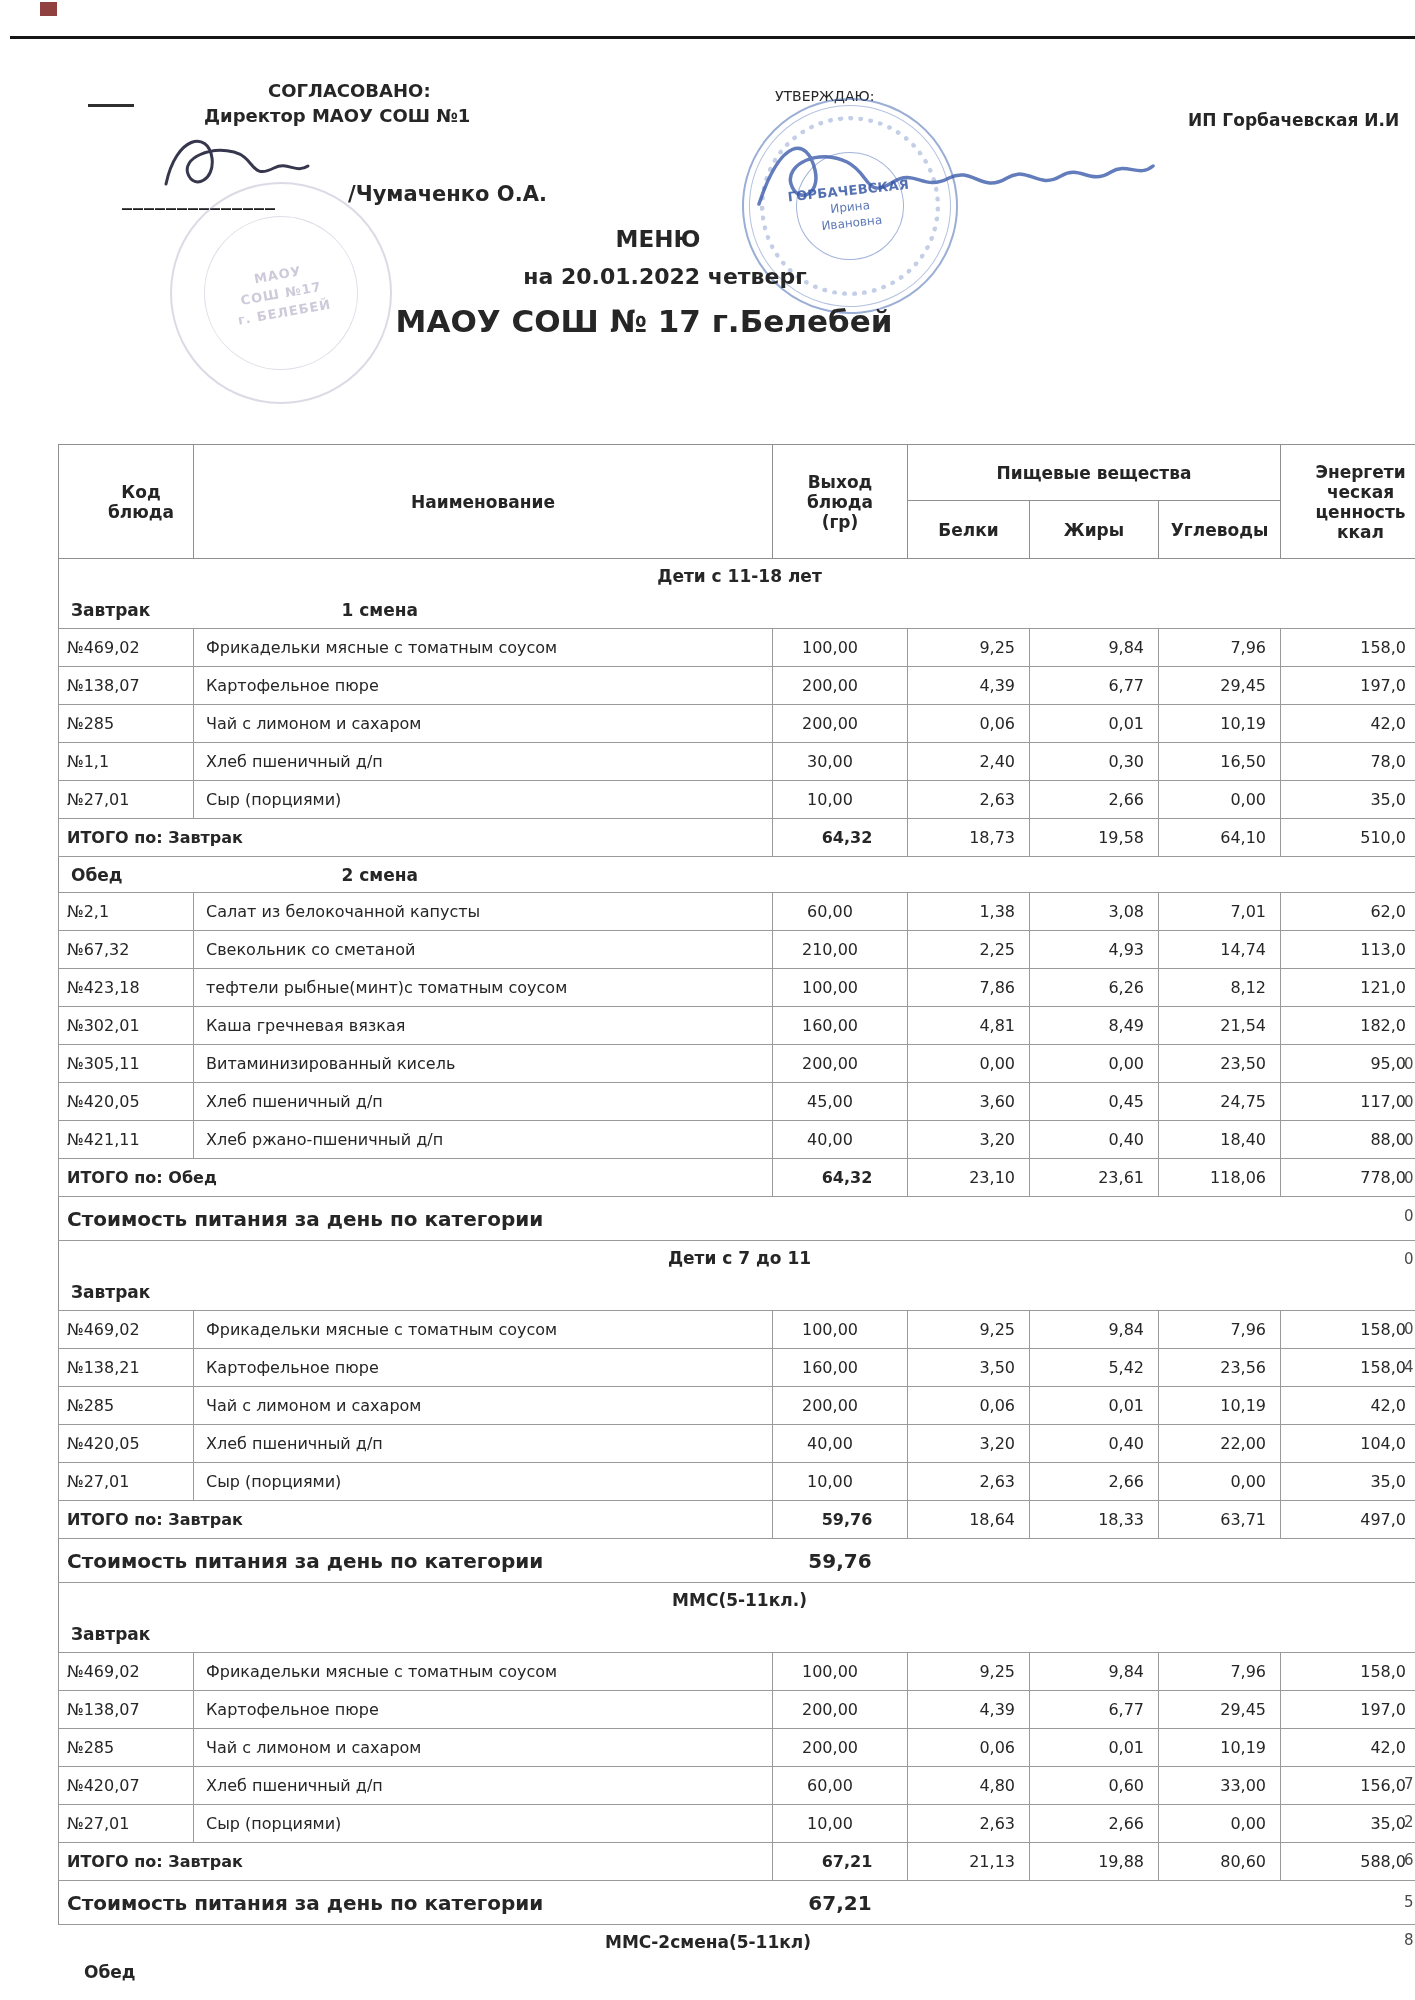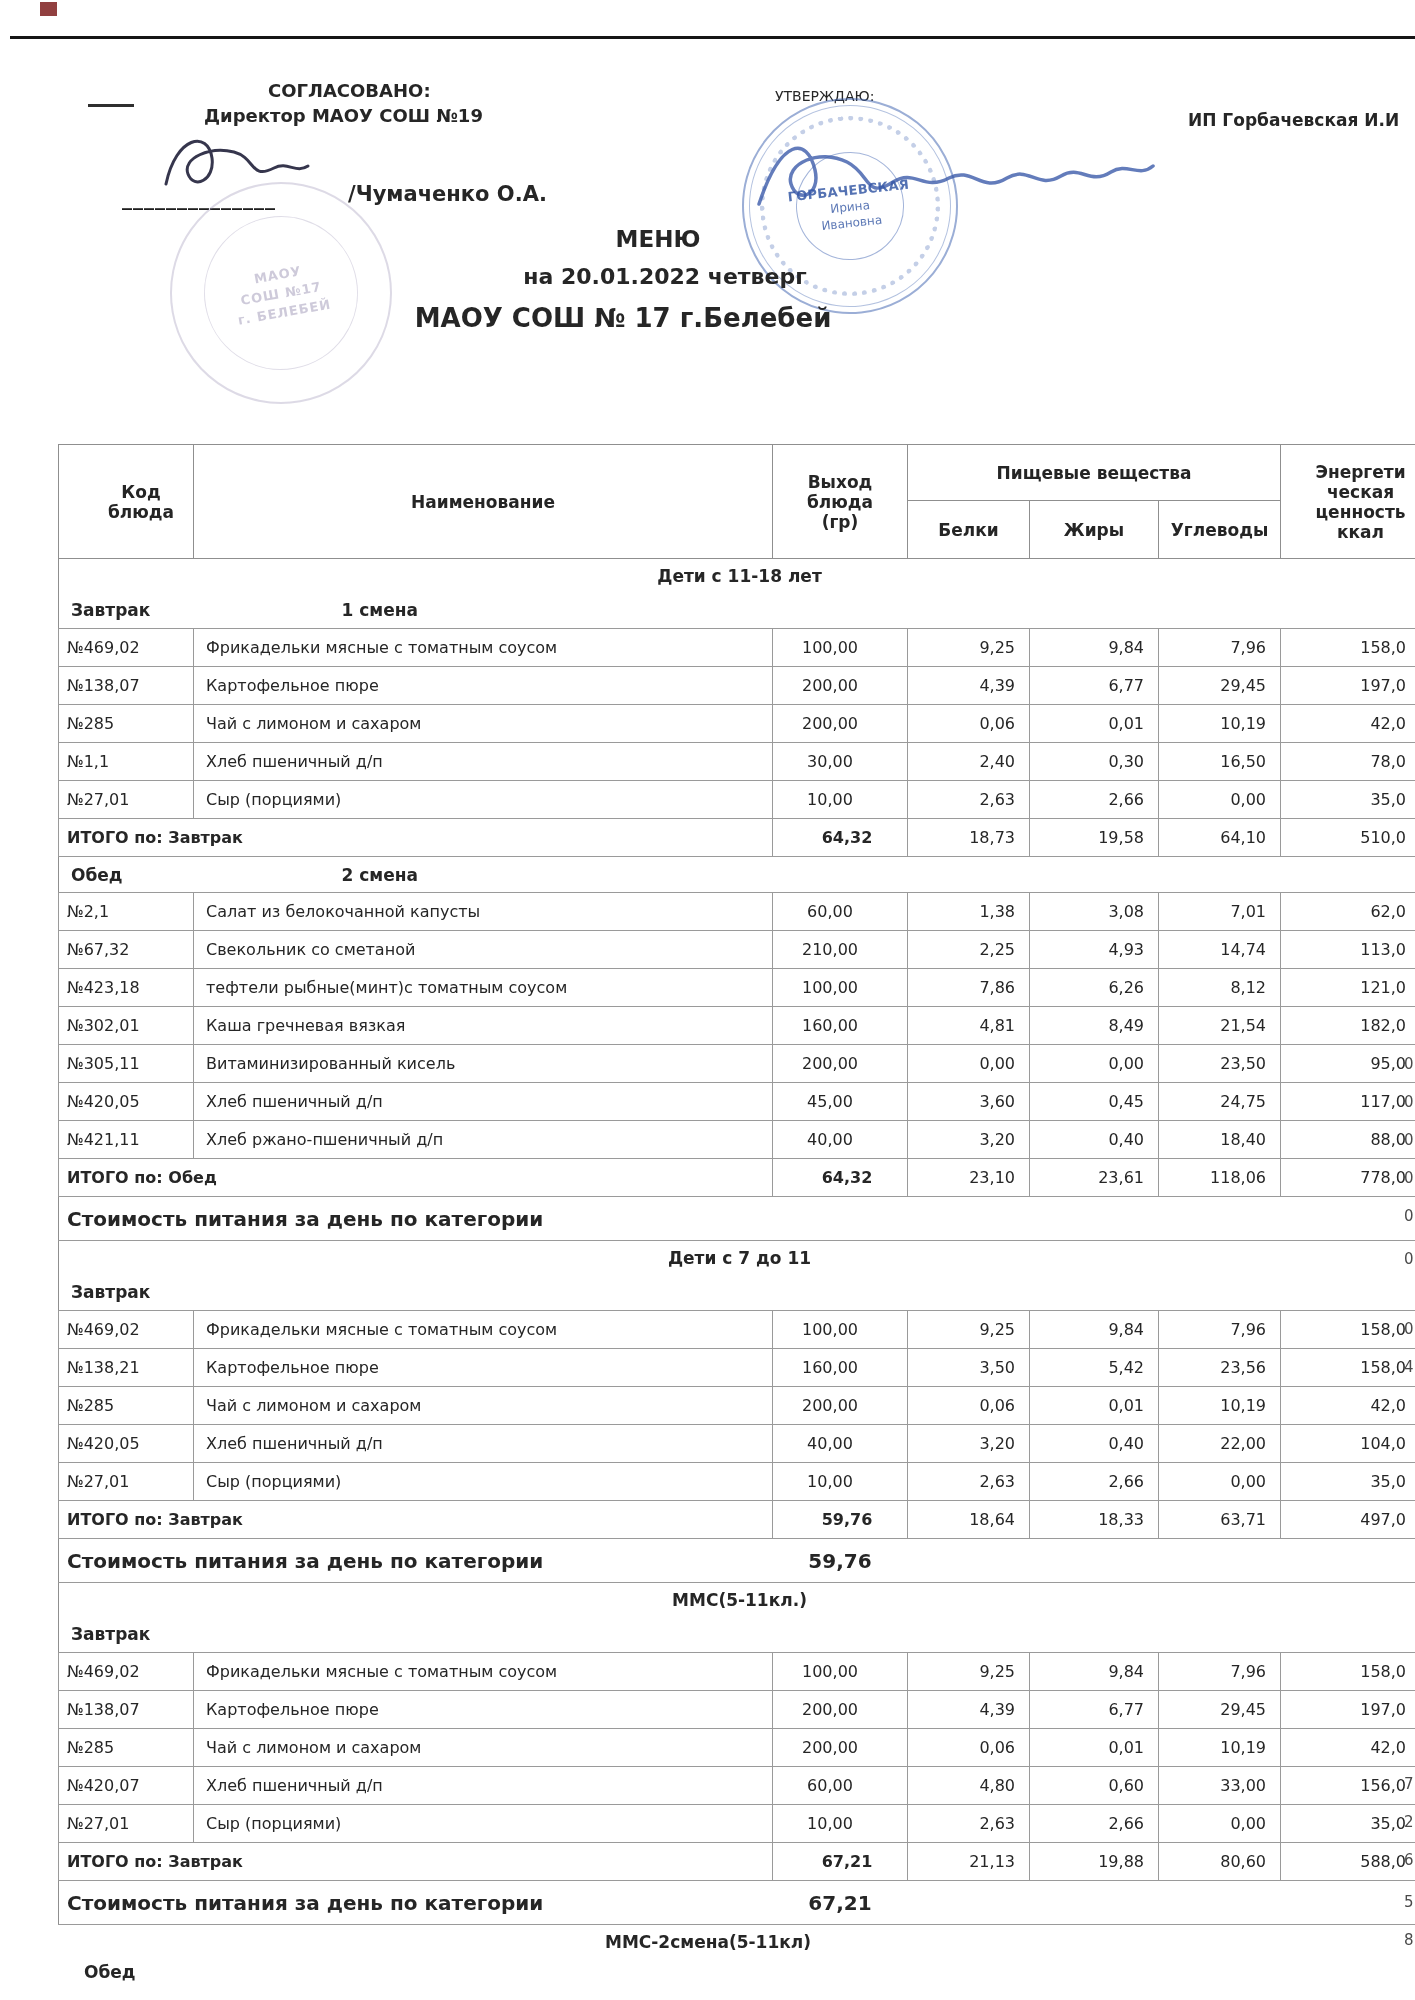--- a/index.html
+++ b/index.html
@@ -19,21 +19,21 @@
   
   .agreed-label   { position:absolute; left:268px; top:80px;  font-size:18px; font-weight:bold; }
   .agreed-line2   { position:absolute; left:204px; top:105px; font-size:18px; font-weight:bold; }
   .approve-label  { position:absolute; left:775px; top:88px;  font-size:14px; font-weight:normal; }
   .entrepreneur   { position:absolute; left:1188px; top:110px; font-size:17px; font-weight:bold; }
   .sig-underscores{ position:absolute; left:122px; top:186px; font-size:20px; font-weight:bold; letter-spacing:1px; color:#1e1e1e; }
   .director-name  { position:absolute; left:348px; top:182px; font-size:21px; font-weight:bold; }
 
   .doc-title   { position:absolute; left:658px; top:226px; transform:translateX(-50%); font-size:23px; font-weight:bold; }
   .doc-date    { position:absolute; left:665px; top:264px; transform:translateX(-50%); font-size:22px; font-weight:bold; }
-  .doc-school  { position:absolute; left:623px; top:303px; transform:translateX(-50%); font-size:26px; font-weight:bold; }
+  .doc-school  { position:absolute; left:644px; top:303px; transform:translateX(-50%); font-size:31px; font-weight:bold; }
 
   
   .gray-stamp { position:absolute; left:170px; top:182px; width:222px; height:222px; transform:rotate(-10deg); opacity:.5; }
   .gs-ring  { position:absolute; inset:0; border:2px solid rgba(150,142,176,.65); border-radius:50%; }
   .gs-ring2 { position:absolute; inset:34px; border:1.5px solid rgba(150,142,176,.6); border-radius:50%; }
   .gs-text  { position:absolute; inset:34px; display:flex; flex-direction:column; align-items:center; justify-content:center; gap:4px; }
   .gs-text span { font-size:13px; font-weight:bold; letter-spacing:1px; color:rgba(140,132,168,.85); }
 
   
   .blue-stamp { position:absolute; left:742px; top:98px; width:216px; height:216px; transform:rotate(-6deg); opacity:.85; }
@@ -85,21 +85,21 @@
 </head>
 <body>
 
 <div class="page">
 
   <div class="corner-mark"></div>
   <div class="top-rule"></div>
   <div class="left-dash"></div>
 
   <div class="agreed-label">СОГЛАСОВАНО:</div>
-  <div class="agreed-line2">Директор МАОУ СОШ №19</div>
+  <div class="agreed-line2">Директор МАОУ СОШ №1</div>
   <div class="approve-label">УТВЕРЖДАЮ:</div>
   <div class="entrepreneur">ИП Горбачевская И.И</div>
 
   <svg class="black-signature" width="175" height="90" viewBox="0 0 175 90">
     <path d="M16 66 C 26 18, 58 12, 62 40 C 65 62, 44 72, 38 56 C 32 40, 60 28, 84 34 C 106 40, 100 62, 124 50 C 138 43, 146 56, 158 48" fill="none" stroke="#20203a" stroke-width="3" stroke-linecap="round" opacity="0.9"></path>
   </svg>
   <div class="sig-underscores">______________</div>
   <div class="director-name">/Чумаченко О.А.</div>
 
   <div class="gray-stamp">

